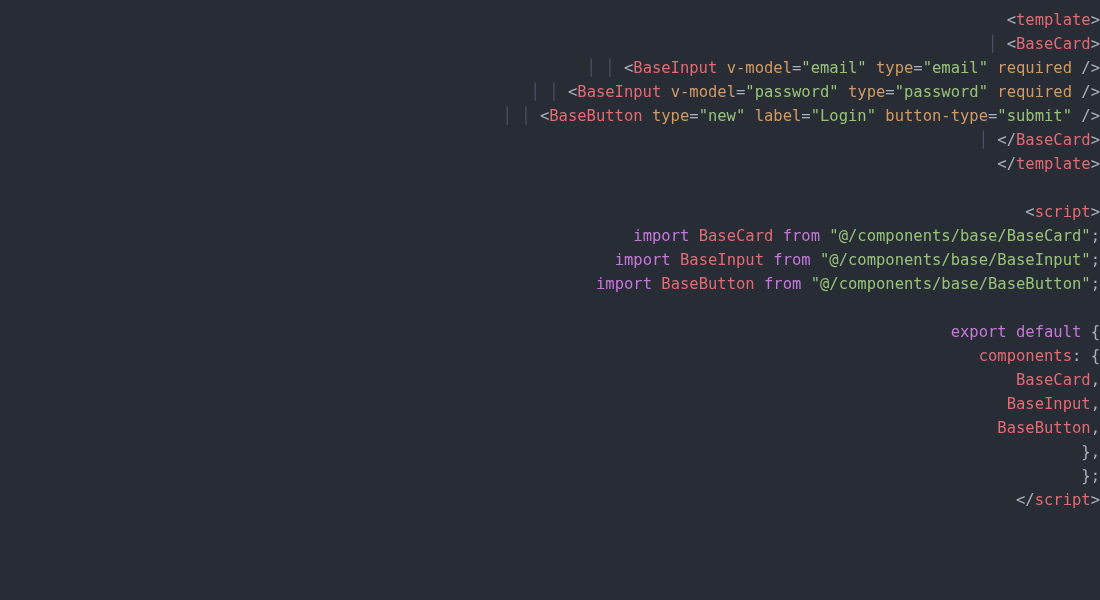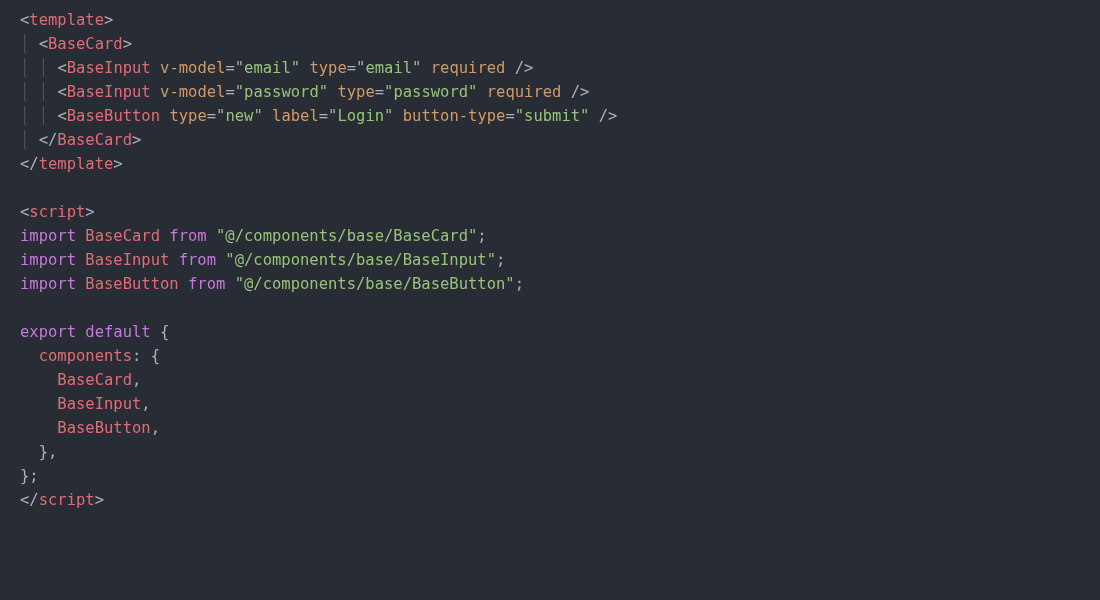--- a/index.html
+++ b/index.html
@@ -11,20 +11,21 @@
     line-height: 1.55;
     color: #abb2bf;
     width: 1100px;
     height: 600px;
     overflow: hidden;
   }
   pre {
     margin: 0;
     padding: 8px 0 0 20px;
     white-space: pre;
+    text-align: right;
   }
   .p  { color: #abb2bf; }  
   .tg { color: #e06c75; }  
   .at { color: #d19a66; }  
   .st { color: #98c379; }  
   .kw { color: #c678dd; }  
   .id { color: #e06c75; }  
   .ky { color: #e06c75; }  
   .gl { color: #4b5263; }  
 </style>

